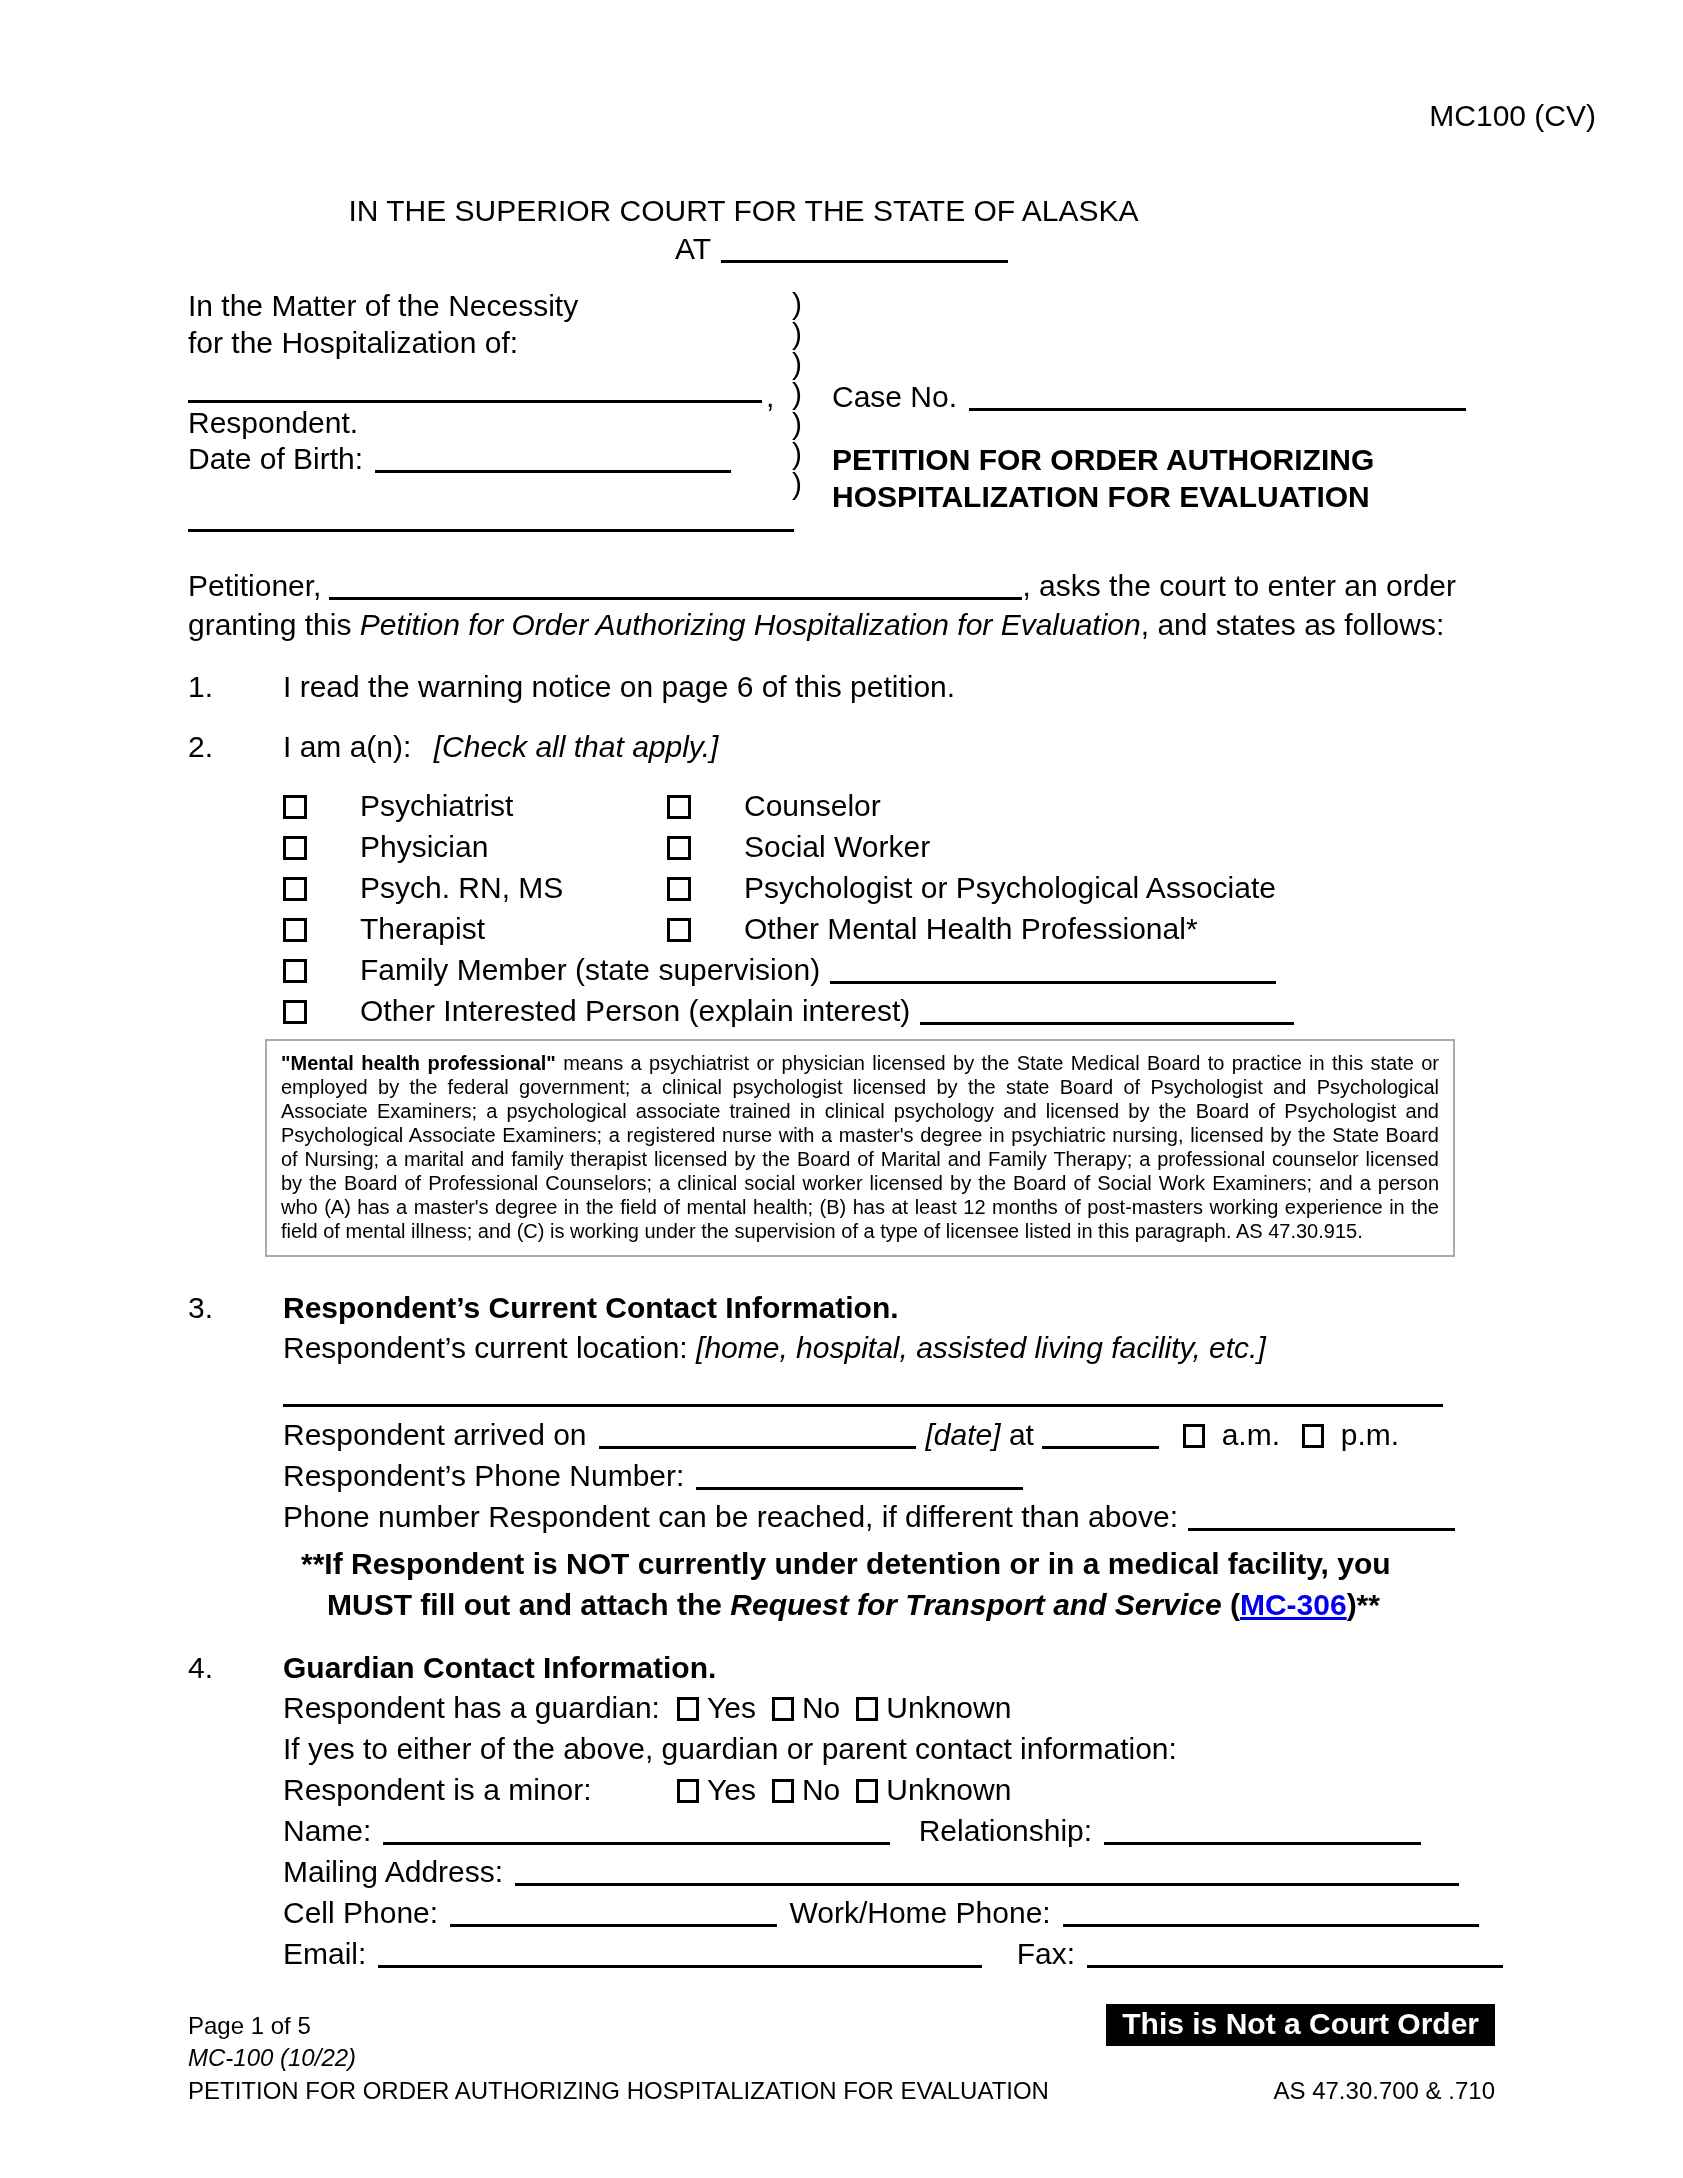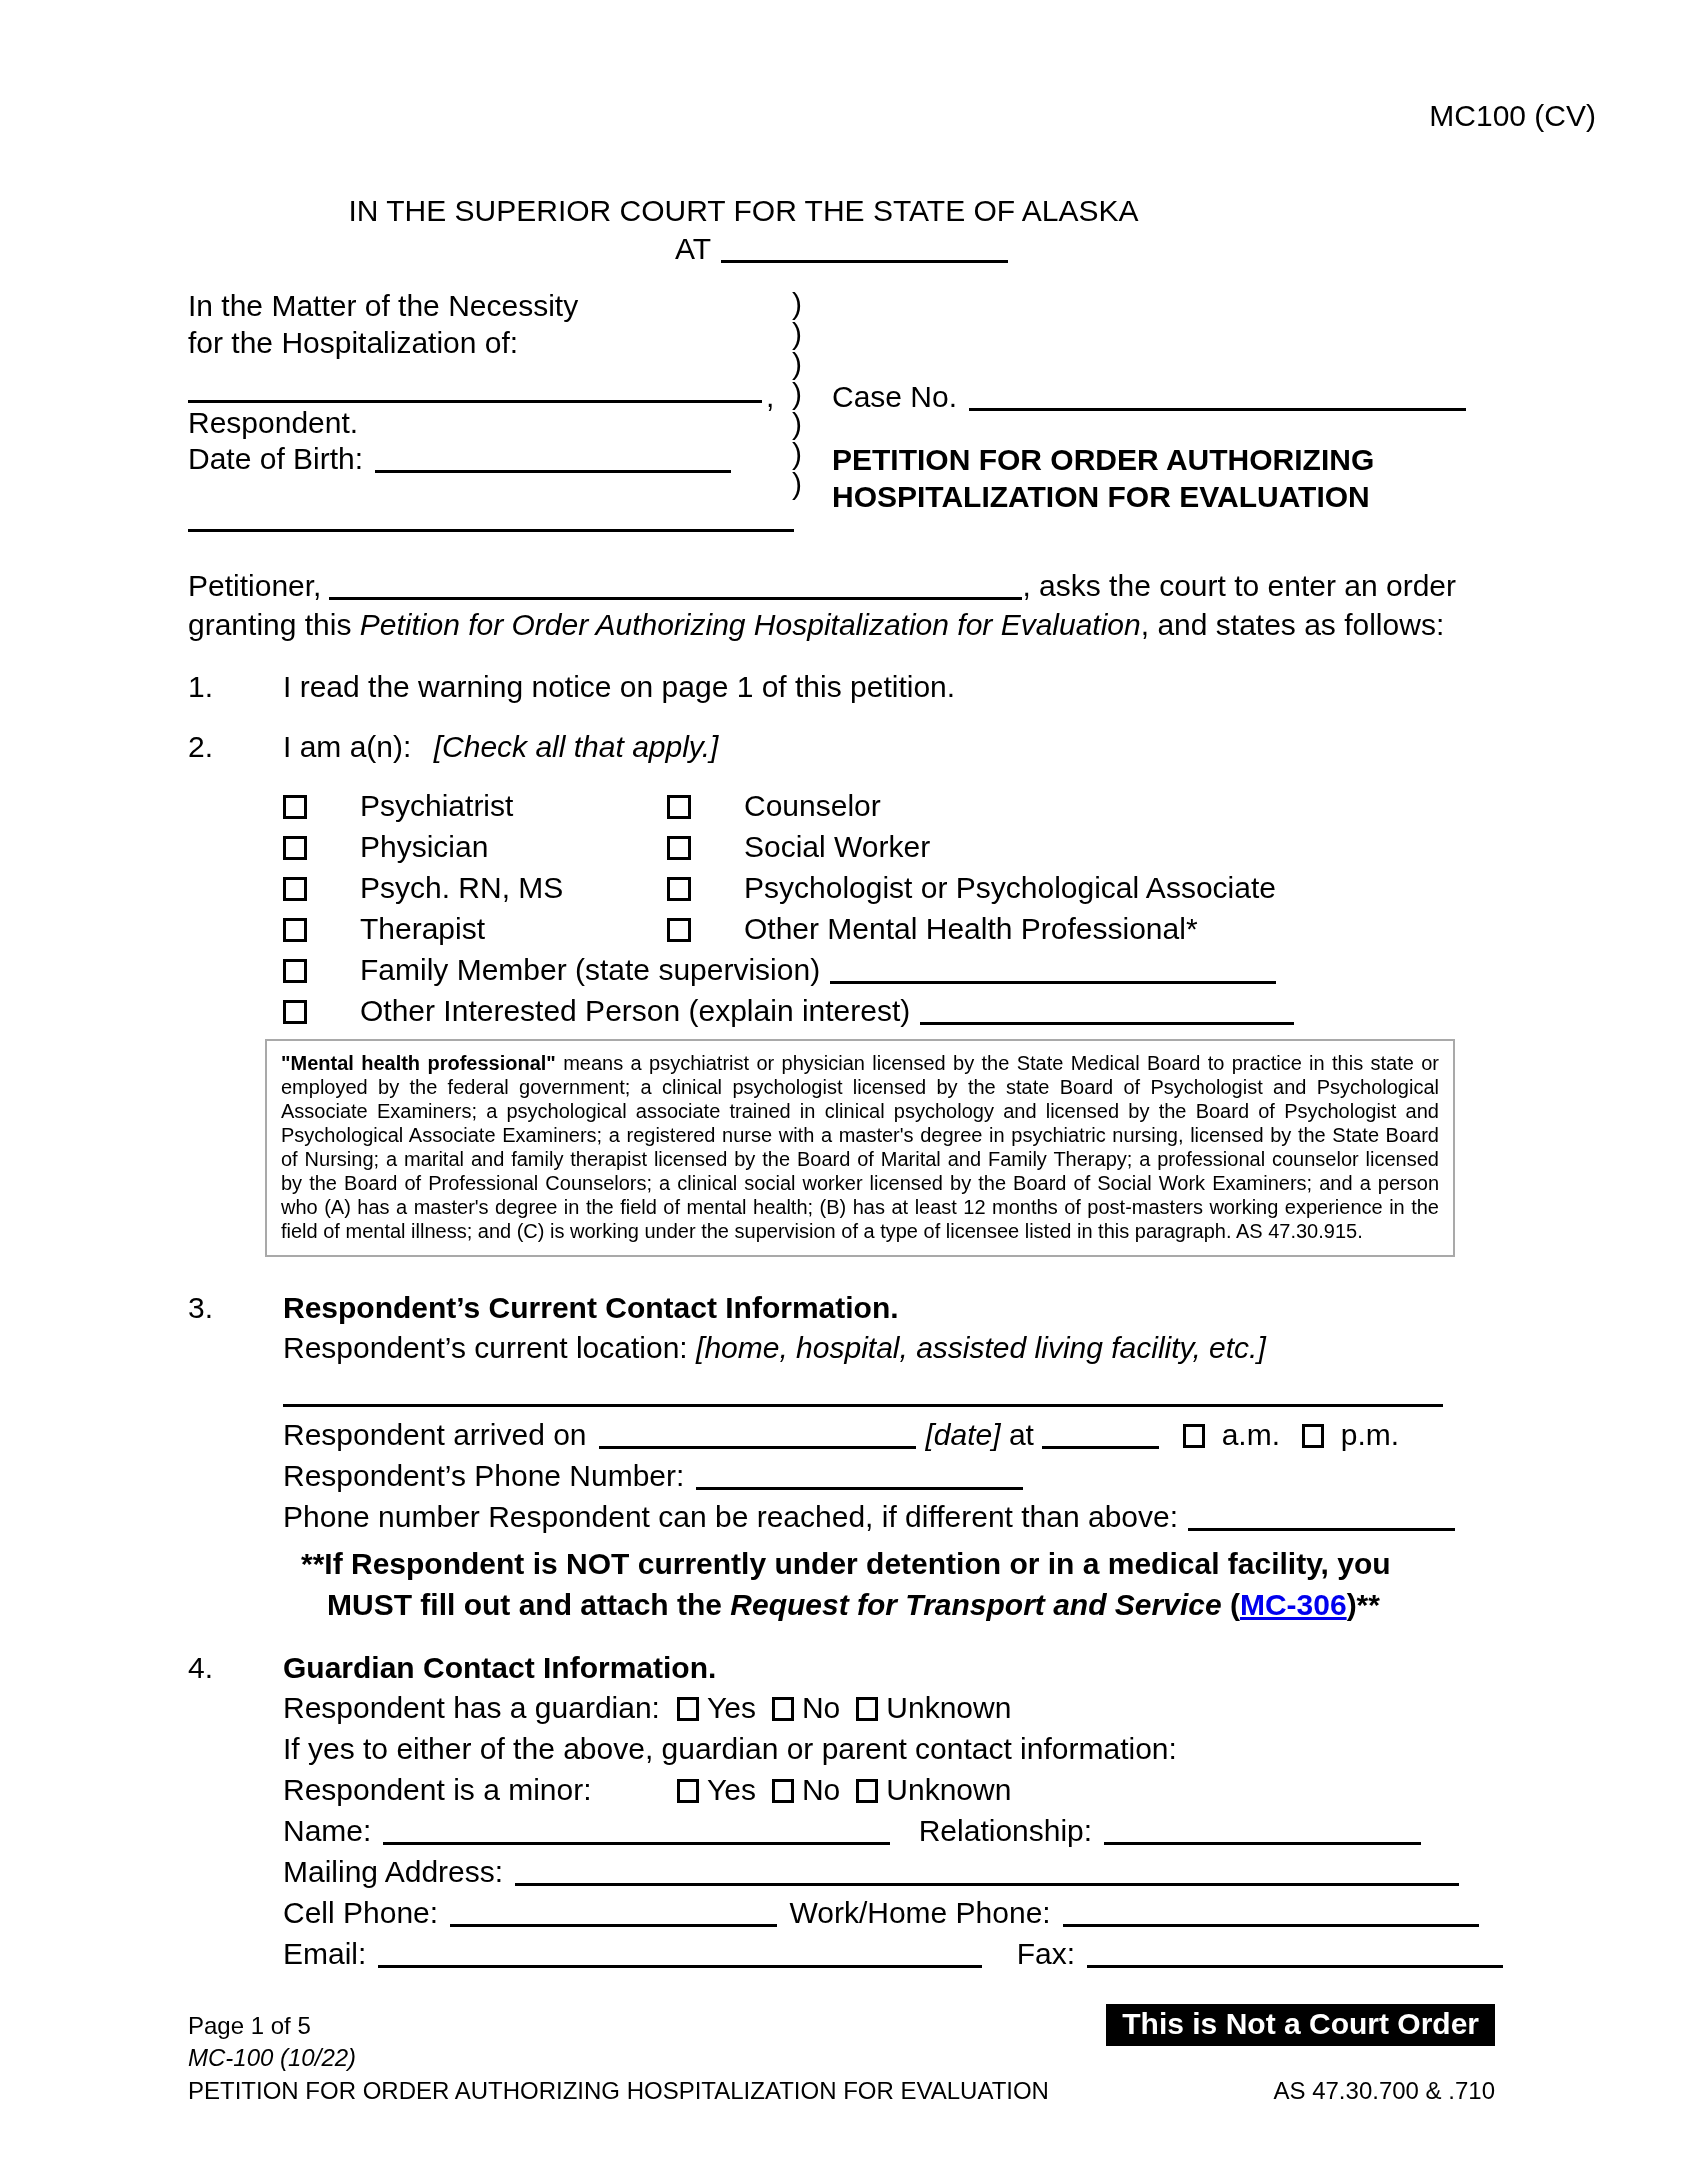--- a/index.html
+++ b/index.html
@@ -232,21 +232,21 @@
 
   <div class="body">
 
     <div class="para">
       <span>Petitioner,</span><span class="rule" style="width:693px; margin-left:8px;"></span><span>, asks the court to enter an order</span><br>
       <span>granting this </span><span class="ital">Petition for Order Authorizing Hospitalization for Evaluation</span><span>, and states as follows:</span>
     </div>
 
     <div class="numitem">
       <div class="num">1.</div>
-      <div>I read the warning notice on page 1 of this petition.</div>
+      <div>I read the warning notice on page 6 of this petition.</div>
     </div>
 
     <div class="numitem">
       <div class="num">2.</div>
       <div>
         <div>
           <span>I am a(n):</span>
           <span class="ital" style="margin-left:14px;">[Check all that apply.]</span>
         </div>
 

